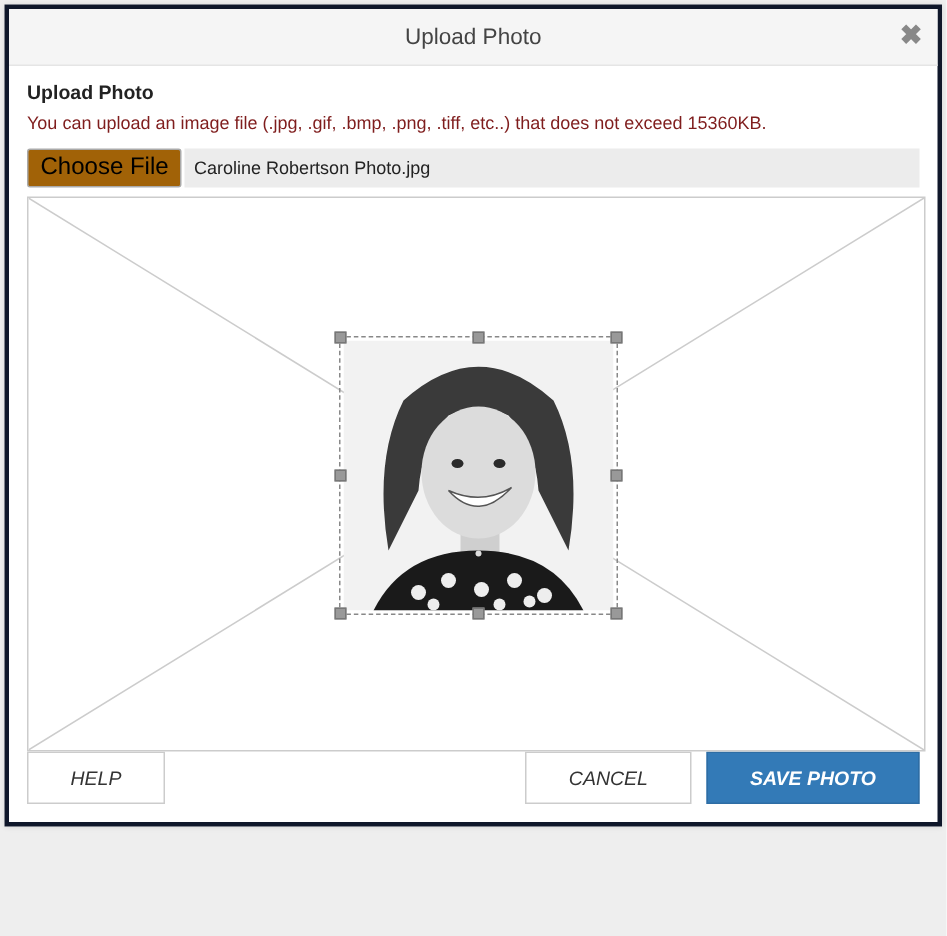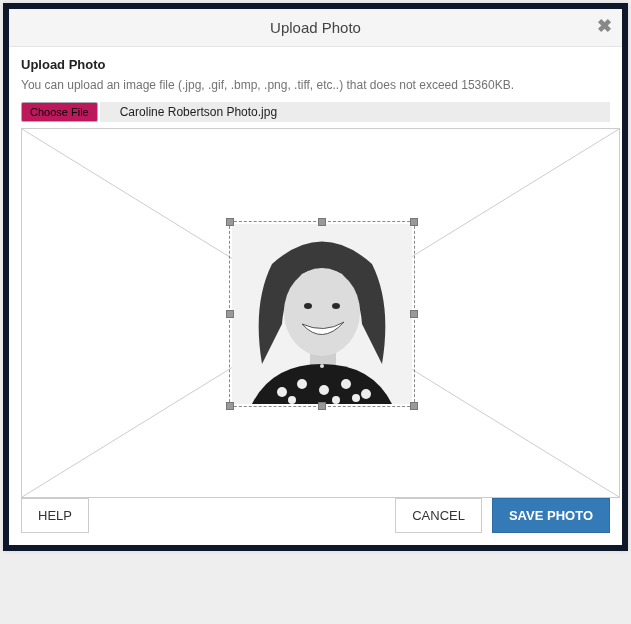--- a/index.html
+++ b/index.html
@@ -9,21 +9,21 @@
       width: 631px;
       height: 624px;
       overflow: hidden;
       font-size: 13px;
       color: #333;
     }
     .modal {
       background: #fff;
       width: 625px;
       margin: 3px;
-      border: 6px solid #0f172a;
+      border: 3px solid #0f172a;
       box-shadow: 0 0 4px rgba(0,0,0,0.1);
     }
     .modal-header {
       background: #f5f5f5;
       border-bottom: 1px solid #e5e5e5;
       padding: 10px 14px;
       position: relative;
       text-align: center;
     }
     .modal-title {
@@ -45,42 +45,42 @@
       padding: 10px 12px 12px 12px;
     }
     .section-title {
       font-size: 13px;
       font-weight: bold;
       color: #222;
       margin-bottom: 6px;
     }
     .hint {
       font-size: 12px;
-      color: #737373;
+      color: #7f1d1d;
       margin-bottom: 10px;
     }
     .file-row {
       display: flex;
       align-items: stretch;
       margin-bottom: 6px;
     }
     .choose-btn {
       border: 1px solid #aaa;
-      background: #be185d;
-      font-size: 11px;
+      background: #a16207;
+      font-size: 16px;
       padding: 3px 8px;
       cursor: pointer;
       border-radius: 2px;
     }
     .filename-field {
       flex: 1;
       background: #ececec;
       border: none;
       font-size: 12px;
-      padding: 3px 20px;
+      padding: 3px 6px;
       color: #222;
       margin-left: 2px;
     }
     .canvas-wrap {
       position: relative;
       width: 599px;
       height: 370px;
       border: 1px solid #ccc;
       overflow: hidden;
       background: #fff;
@@ -131,22 +131,23 @@
     }
     .footer {
       display: flex;
       align-items: center;
     }
     .btn {
       border: 1px solid #ccc;
       background: #fff;
       color: #333;
       font-size: 13px;
-      padding: 9px 16px;
+      padding: 9px 28px;
       cursor: pointer;
+      font-style: italic;
     }
     .btn-primary {
       background: #337ab7;
       border-color: #2e6da4;
       color: #fff;
       font-weight: bold;
     }
     .spacer { flex: 1; }
     .btn + .btn { margin-left: 10px; }
   </style>

